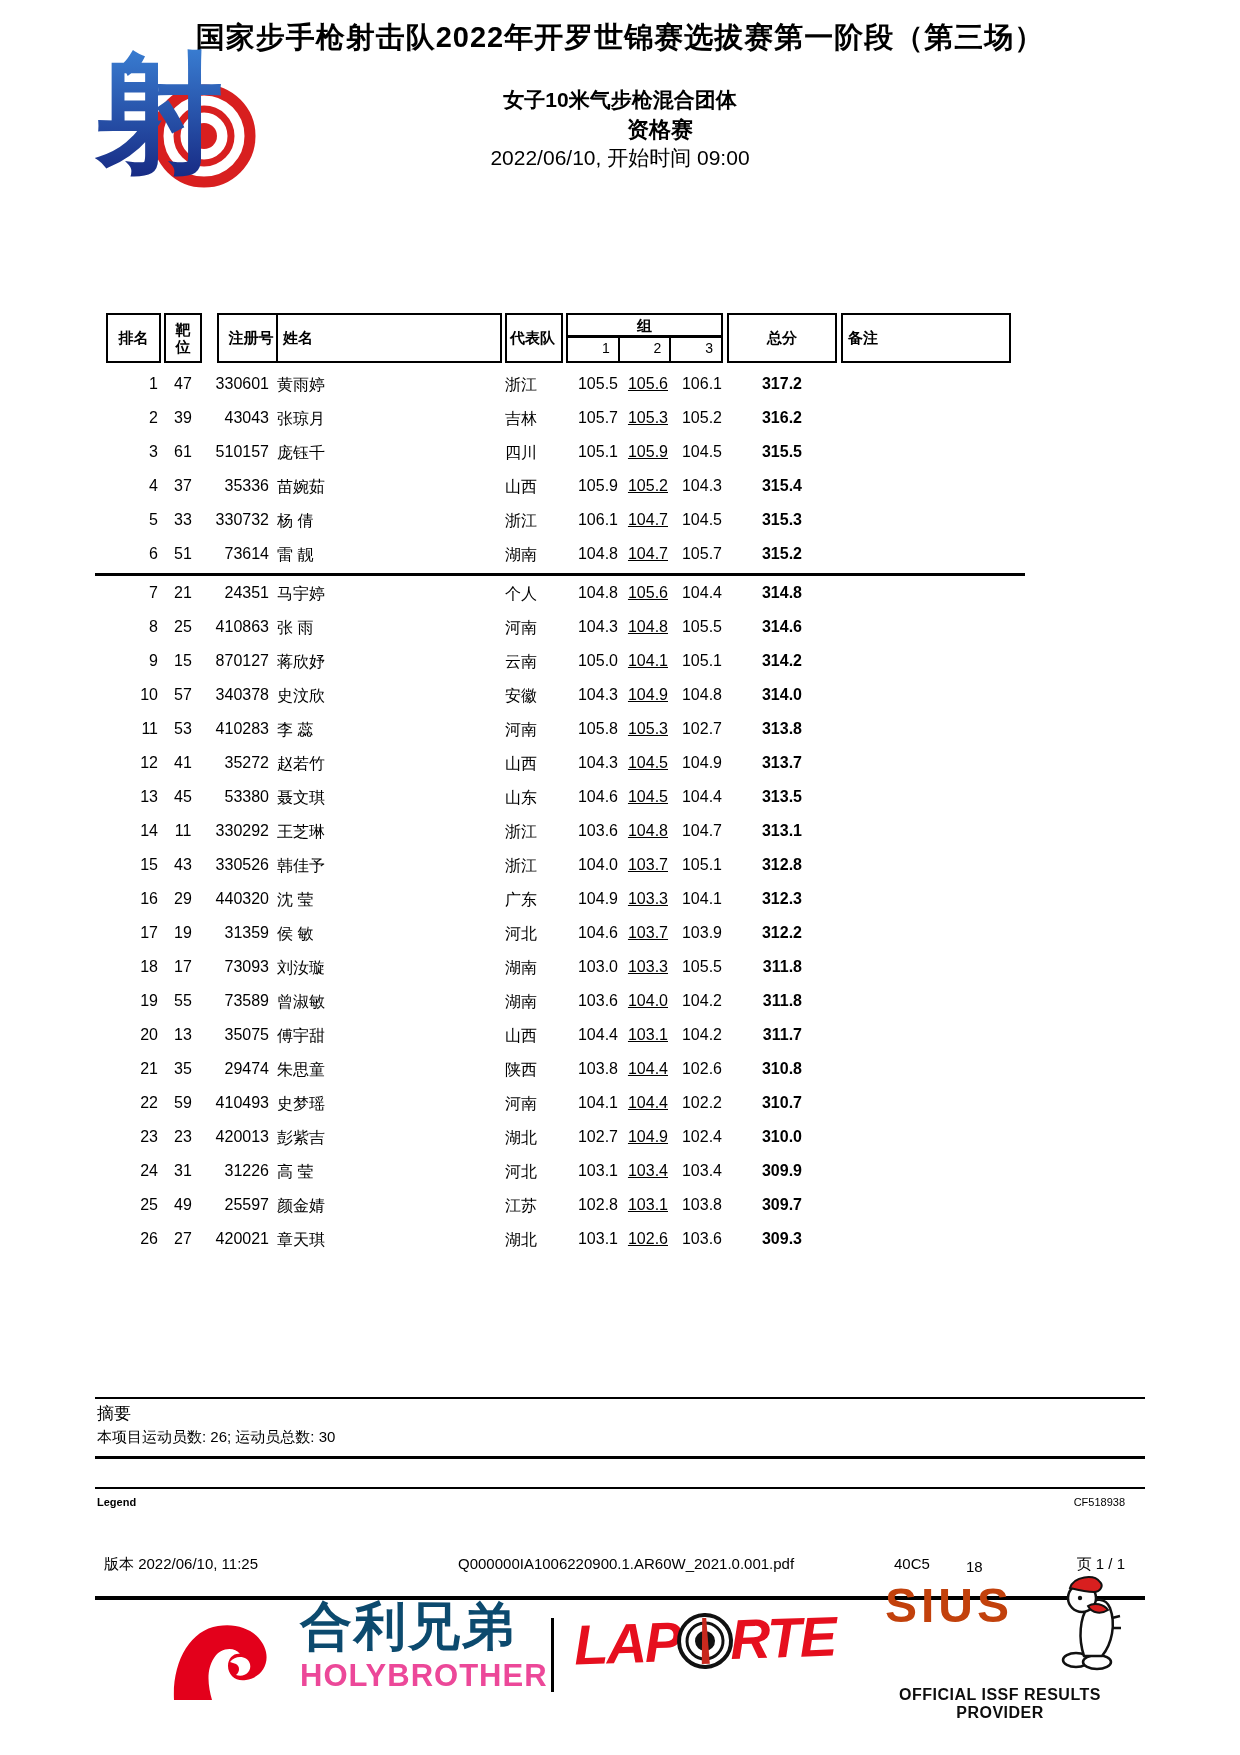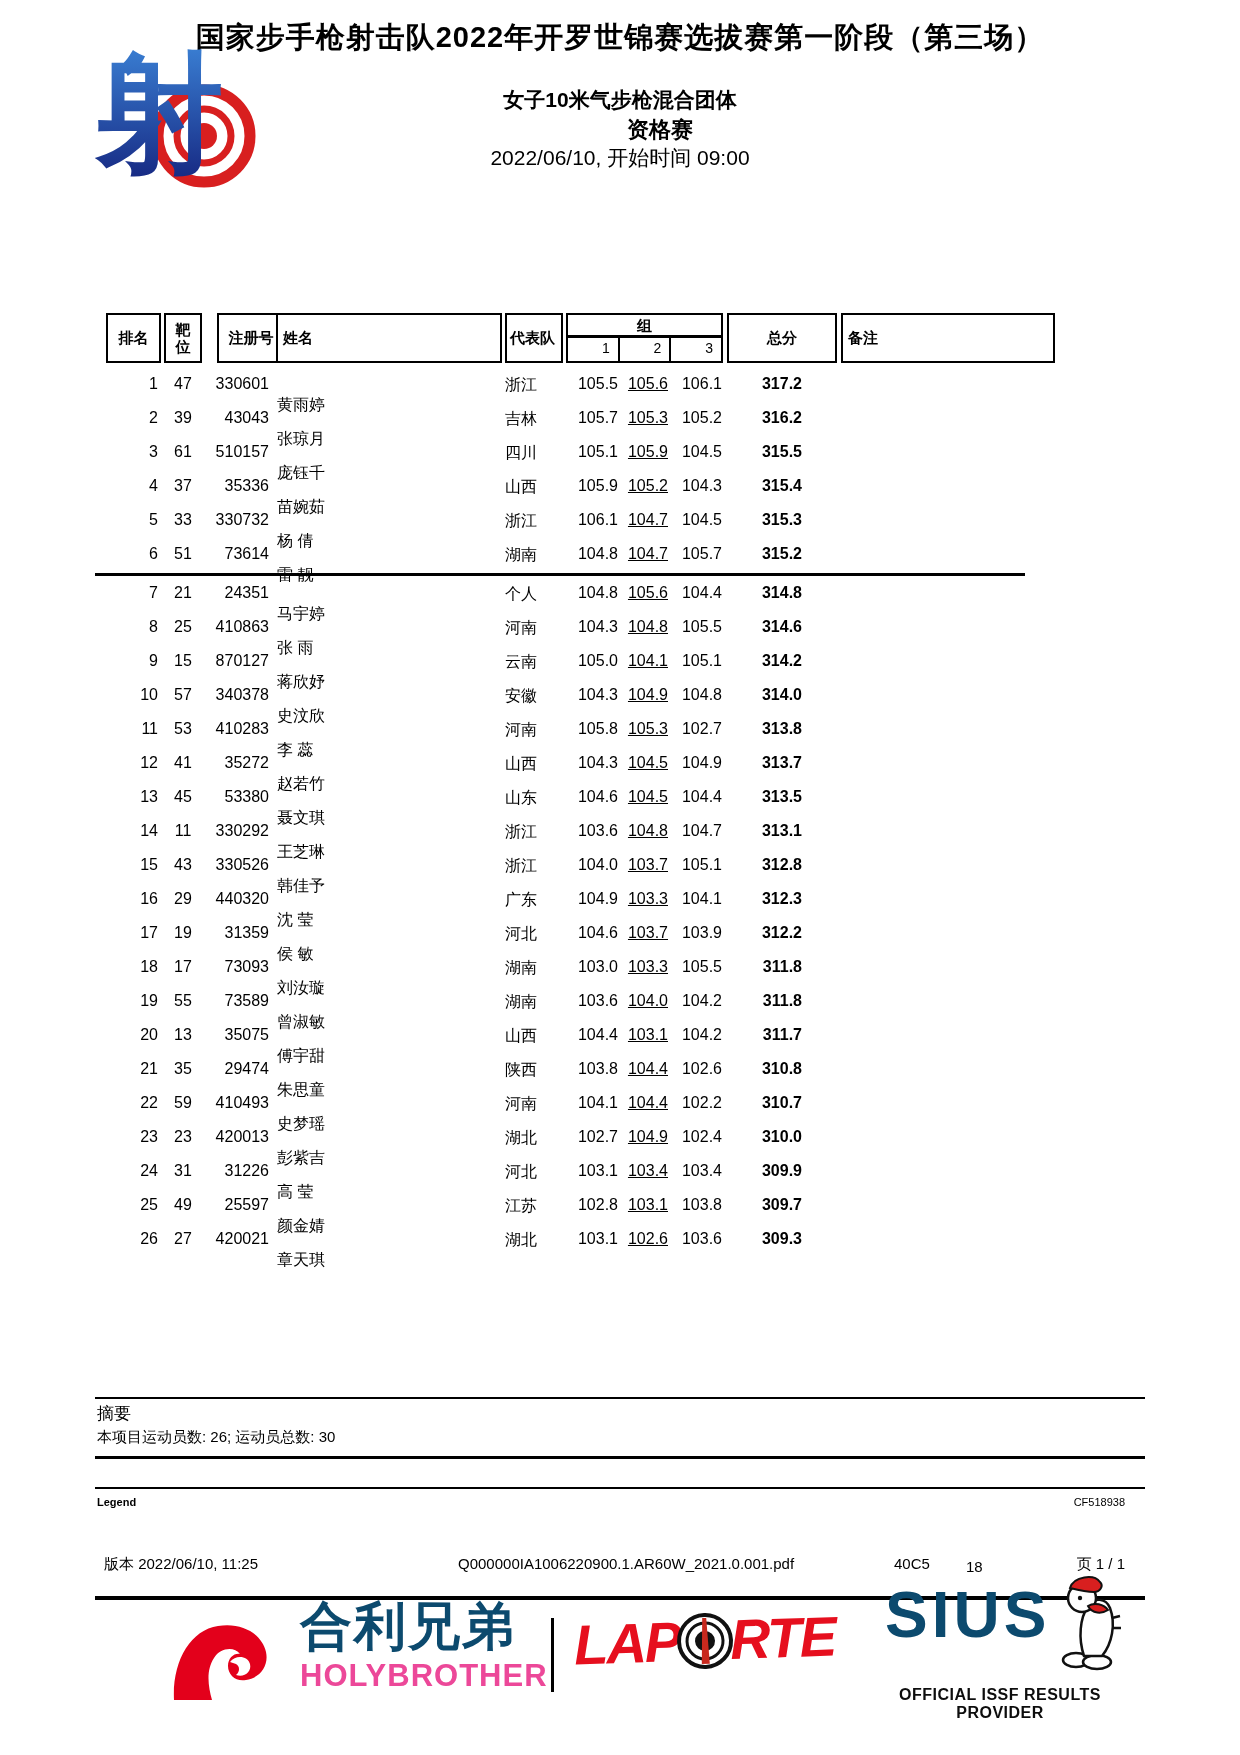--- a/index.html
+++ b/index.html
@@ -26,29 +26,29 @@
   .h-lane  { left:69px;  width:38px; line-height:1.15; text-align:center; padding:0 6px; }
   .h-reg   { left:122px; width:68px; }
   .h-name  { left:181px; width:226px; justify-content:flex-start; padding-left:5px; }
   .h-team  { left:410px; width:58px; justify-content:flex-start; padding-left:3px; }
   .h-group { left:471px; width:157px; flex-direction:column; align-items:stretch; justify-content:flex-start; padding:0; }
   .h-group-top { height:23px; text-align:center; border-bottom:3px solid #000; line-height:22px; }
   .h-group-sub { flex:1; display:flex; font-weight:normal; font-size:14px; }
   .h-group-sub span { flex:1; text-align:right; padding:2px 8px 0 0; }
   .h-group-sub span + span { border-left:2px solid #000; }
   .h-total { left:632px; width:110px; }
-  .h-remark{ left:746px; width:214px; justify-content:flex-start; padding-left:5px; }
+  .h-remark{ left:746px; width:170px; justify-content:flex-start; padding-left:5px; }
 
   .tbody { position:relative; margin-top:5px; font-size:16px; }
   .trow { position:relative; height:34px; }
   .cell { position:absolute; top:7px; white-space:pre; }
   .c-rank  { left:13px;  width:50px; text-align:right; }
   .c-lane  { left:71px;  width:34px; text-align:center; }
   .c-reg   { left:109px; width:65px; text-align:right; }
-  .c-name  { left:182px; width:222px;margin-top:20px; }
+  .c-name  { left:182px; width:222px; }
   .c-team  { left:410px; width:60px; }
   .c-s1 { left:471px; width:52px; text-align:right; }
   .c-s2 { left:525px; width:48px; text-align:right;text-decoration:underline; }
   .c-s3 { left:577px; width:50px; text-align:right; }
   .c-total { left:631px; width:76px; text-align:right; font-weight:bold; }
   .c-remark{ left:746px; width:180px; }
   .cutline { height:3px; background:#000; margin:1px 0; }
 
   
   .rule { position:absolute; left:95px; width:1050px; background:#000; }
@@ -69,21 +69,21 @@
 
   
   .branding { position:absolute; top:1570px; left:0; width:1240px; height:185px; }
   .hb-swoosh { position:absolute; left:170px; top:52px; width:106px; height:78px; }
   .hb-cn { position:absolute; left:300px; top:22px; font-size:52px; font-weight:bold; letter-spacing:2px; color:#0c4a6e; }
   .hb-en { position:absolute; left:300px; top:88px; font-size:31px; font-weight:bold; letter-spacing:1px; color:#ec4899; }
   .brand-divider { position:absolute; left:551px; top:48px; width:3px; height:74px; background:#000; }
   .laporte { position:absolute; left:574px; top:38px; display:flex; align-items:center;
              font-size:56px; font-weight:bold; font-style:italic; color:#e60f1e; transform:rotate(-2deg); letter-spacing:-2px; }
   .laporte svg { margin:0 -4px; }
-  .sius { position:absolute; left:885px; top:8px; font-size:64px; font-weight:bold; color:#0c4a6e; letter-spacing:4px; }
+  .sius { position:absolute; left:885px; top:8px; font-size:48px; font-weight:bold; color:#c2410c; letter-spacing:4px; }
   .sius-mascot { position:absolute; left:1050px; top:2px; width:74px; height:102px; }
   .issf-line { position:absolute; left:860px; top:116px; width:280px; text-align:center;
                font-size:16px; font-weight:bold; letter-spacing:0.5px; color:#0d0d0d; }
 </style>
 </head>
 <body>
 
 <div class="page">
 
   <div class="doc-title">国家步手枪射击队2022年开罗世锦赛选拔赛第一阶段（第三场）</div>

